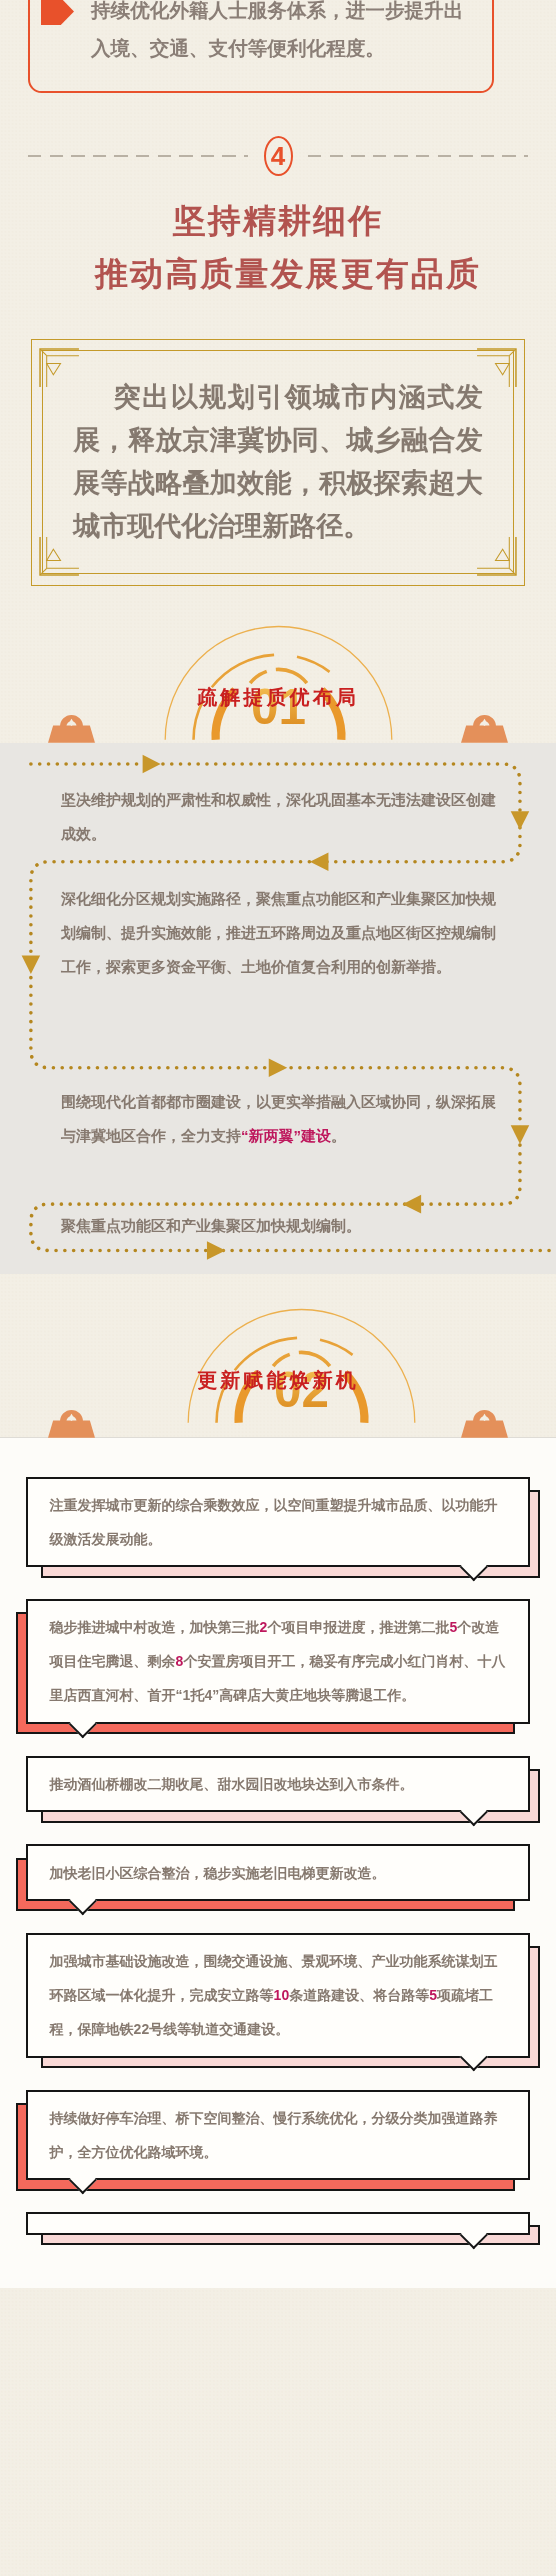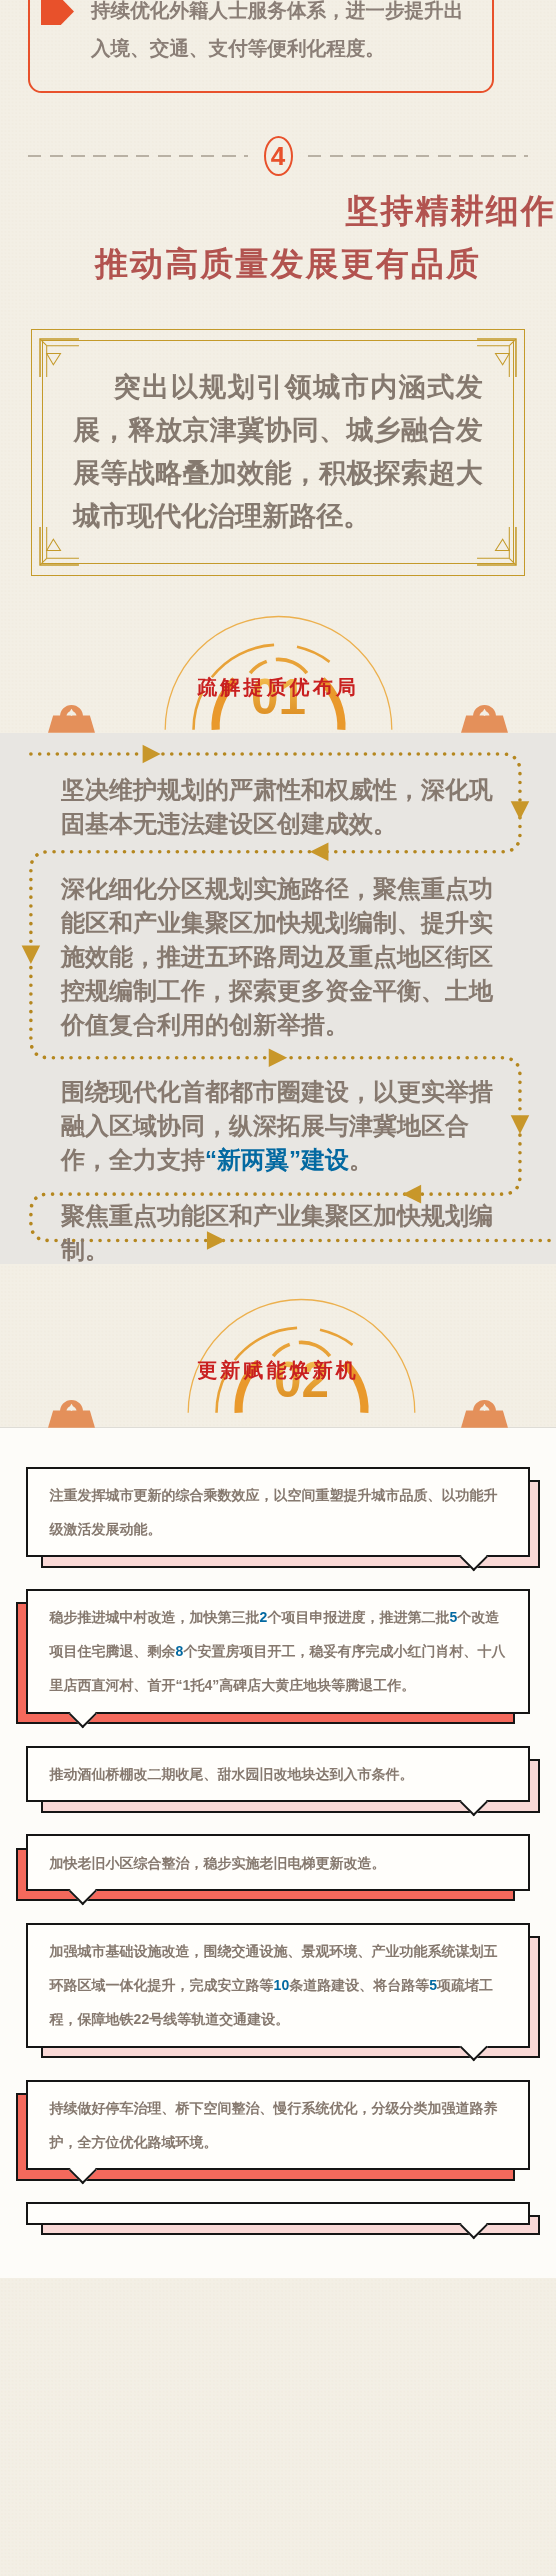--- a/index.html
+++ b/index.html
@@ -18,21 +18,21 @@
   .num-divider{display:flex;align-items:center;gap:15.5px;padding:0 28px;height:42px;}
   .num-divider .dash{flex:1;height:2.6px;
         background:repeating-linear-gradient(90deg,#b9b1a4 0 13.4px,transparent 13.4px 21.6px);}
   .num-badge{width:29px;height:40px;flex:0 0 auto;border:2.1px solid #e8512b;border-radius:50%;
         color:#e8512b;font-size:26px;font-weight:700;display:flex;align-items:center;
         justify-content:center;box-sizing:border-box;}
   .mt-div4{margin-top:135px;}
   
   .sec-title{margin:0;text-align:center;color:#b2534f;font-weight:900;font-size:33px;
              line-height:37px;letter-spacing:2.1px;}
-  .sec-title.l1-4{margin-top:15px;text-align:right;} .sec-title.l2-4{margin-top:16px;padding-left:20px;}
+  .sec-title.l1-4{margin-top:25px;} .sec-title.l2-4{margin-top:16px;padding-left:20px;}
   
   .gold-frame{position:relative;margin:47px 31px 0 31px;border:1.5px solid #c49a2a;padding:10.3px;}
   .gold-frame .inner{border:1px solid #c49a2a;padding:25px 30px;}
   .gold-frame p{margin:0;font-size:27px;line-height:43px;font-weight:600;color:#85796f;
                 text-align:justify;text-indent:1.5em;}
   .corner{position:absolute;width:43px;height:43px;}
   .corner svg{display:block;}
   .c-tl{top:6.2px;left:6.2px;}
   .c-tr{top:6.2px;right:6.2px;transform:scaleX(-1);}
   .c-bl{bottom:6.2px;left:6.2px;transform:scaleY(-1);}
@@ -41,38 +41,38 @@
   .emblem{text-align:center;}
   .emblem.e1{margin-top:31px;} .emblem.e2{margin-top:26px;padding-left:47px;}
   .part-title{margin:-61px 0 0 0;text-align:center;color:#c92020;font-weight:900;
               font-size:20px;line-height:31px;letter-spacing:3.1px;position:relative;z-index:2;}
   
   .panel{position:relative;z-index:0;}
   .panel .bag{position:absolute;top:-29px;z-index:3;}
   .bag.left{left:47px;} .bag.right{right:47px;}
   .panel01{margin-top:30px;height:531px;background:#e8e6e2;}
   .panel01 .route{position:absolute;inset:0;}
-  .p1-item{position:absolute;left:61px;right:58px;margin:0;font-size:24px;line-height:34px;
+  .p1-item{position:absolute;left:61px;right:58px;margin:0;font-size:15px;line-height:34px;
            font-weight:600;color:#86796f;}
   .p1-i0{top:40px;} .p1-i1{top:139px;} .p1-i2{top:342px;} .p1-i3{top:466px;}
   
   .panel02{margin-top:41px;background:#fdfcf9;border-top:1.5px solid #dedcd6;
            padding:39px 26px 21.6px 26px;}
   .bubble{position:relative;background:#fffefb;border:2.1px solid #151515;
           padding:9.3px 21.6px;margin-bottom:32px;font-size:14px;line-height:34px;
           font-weight:600;color:#86796f;}
   .bubble.pink::before{content:"";position:absolute;z-index:-1;top:11.3px;left:13.4px;
           right:-12.4px;bottom:-12.4px;background:#f9d8d6;border:2.1px solid #151515;}
   .bubble.red::before{content:"";position:absolute;z-index:-1;top:11.3px;right:13.4px;
           left:-12.4px;bottom:-12.4px;background:#f4695c;border:2.1px solid #151515;}
   .bubble .tail{position:absolute;bottom:-11.3px;width:17.5px;height:17.5px;background:#fffefb;
           border-right:2.1px solid #151515;border-bottom:2.1px solid #151515;
           transform:rotate(45deg);}
   .bubble.pink .tail{right:45px;} .bubble.red .tail{left:45px;}
-  .hl{color:#0369a1;font-weight:800;}
+  .hl{color:#be185d;font-weight:800;}
 </style>
 </head>
 <body>
 
 <svg width="0" height="0" style="position:absolute">
   <defs>
     <linearGradient id="goldNum" x1="0" y1="0" x2="0" y2="1">
       <stop offset="0" stop-color="#f6c456"></stop>
         <stop offset="1" stop-color="#d9861c"></stop>
     </linearGradient>

